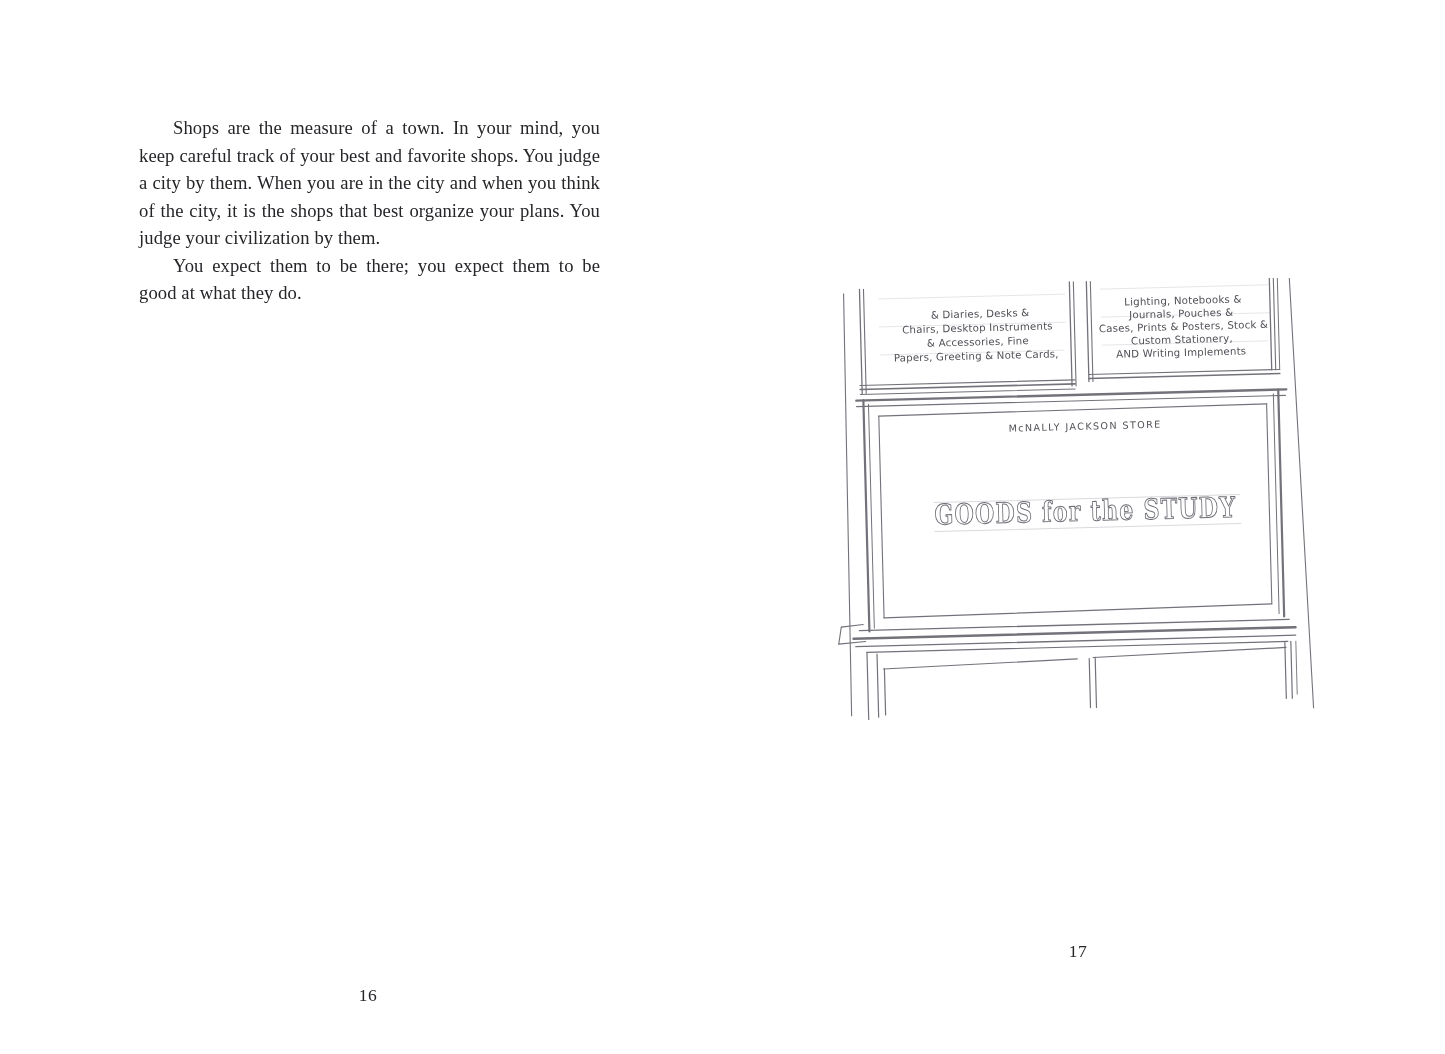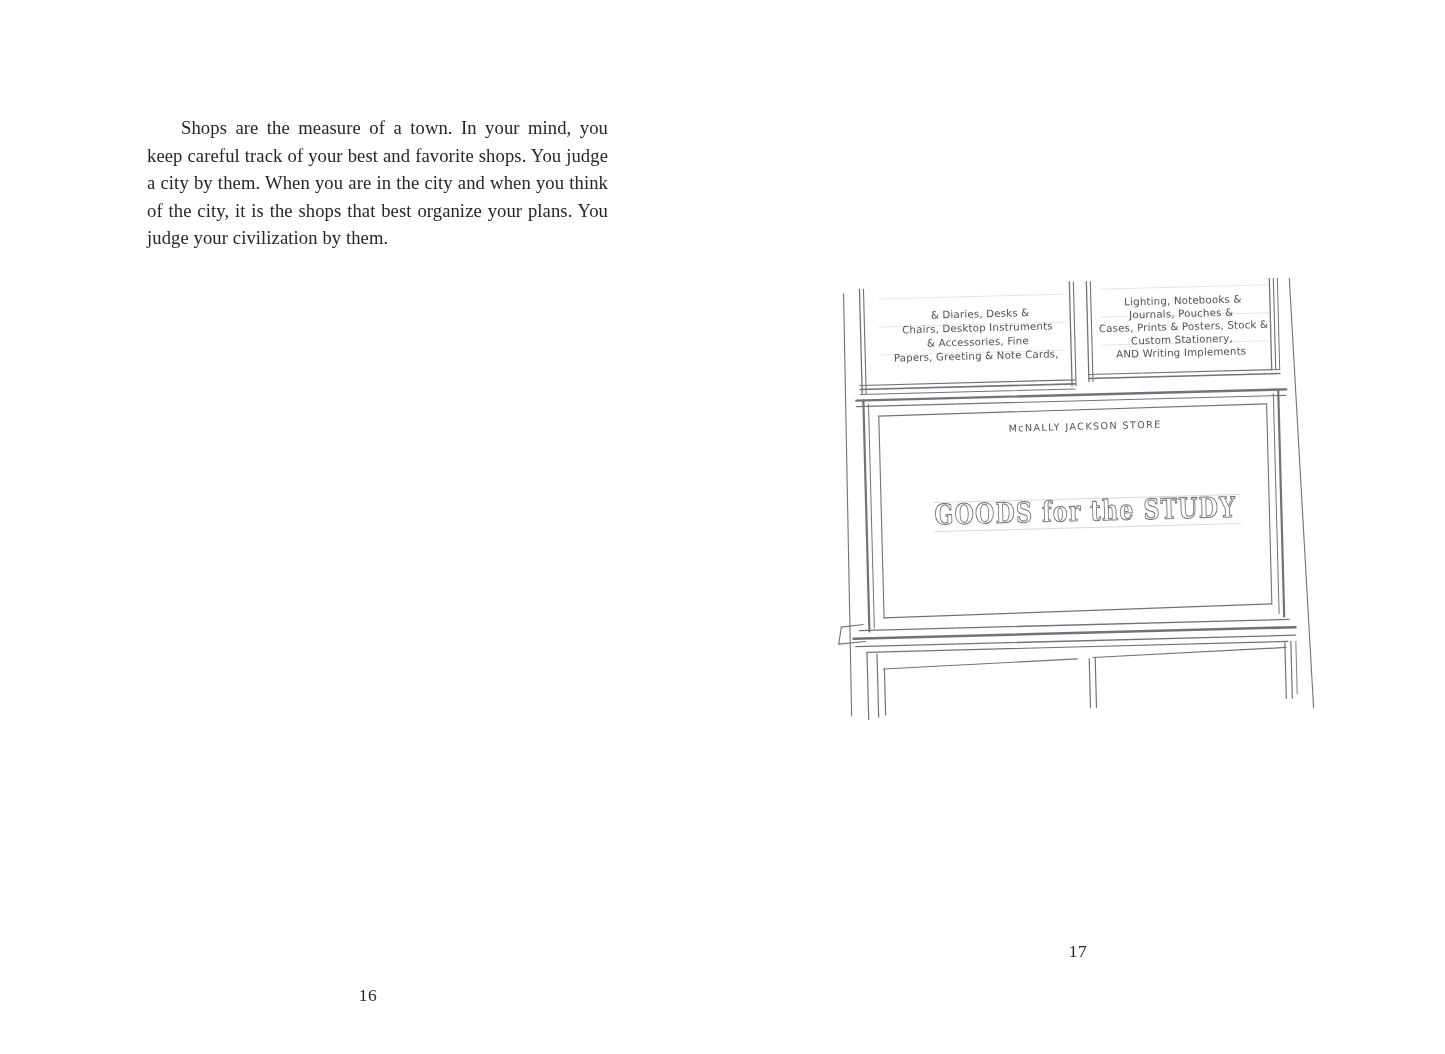--- a/index.html
+++ b/index.html
@@ -6,21 +6,21 @@
   .spread {
     position: relative;
     width: 1445px;
     height: 1054px;
     background: #ffffff;
     overflow: hidden;
     font-family: "Liberation Serif", serif;
   }
   .body-text {
     position: absolute;
-    left: 147px;
+    left: 139px;
     top: 114px;
     width: 461px;
     color: #26262a;
     font-size: 18.6px;
     line-height: 27.5px;
     text-align: justify;
     letter-spacing: 0.1px;
   }
   .body-text p {
     margin: 0;
@@ -66,20 +66,21 @@
     stroke-width: 1;
   }
 </style>
 </head>
 <body>
 
 <div class="spread">
 
   <div class="body-text">
     <p>Shops are the measure of a town. In your mind, you keep careful track of your best and favorite shops. You judge a city by them. When you are in the city and when you think of the city, it is the shops that best organize your plans. You judge your civilization by them.</p>
+    <p>You expect them to be there; you expect them to be good at what they do.</p>
   </div>
 
   <div class="page-number left">16</div>
   <div class="page-number right">17</div>
 
   <svg class="illustration" viewBox="0 0 500 445" xmlns="http://www.w3.org/2000/svg">
     <g transform="rotate(-1.5 250 220)" stroke="#72727a" fill="none" stroke-linecap="round" stroke-linejoin="round">
 
       <g stroke="#e4e4e8" stroke-width="0.9">
         <path d="M62,16 H248"></path>

